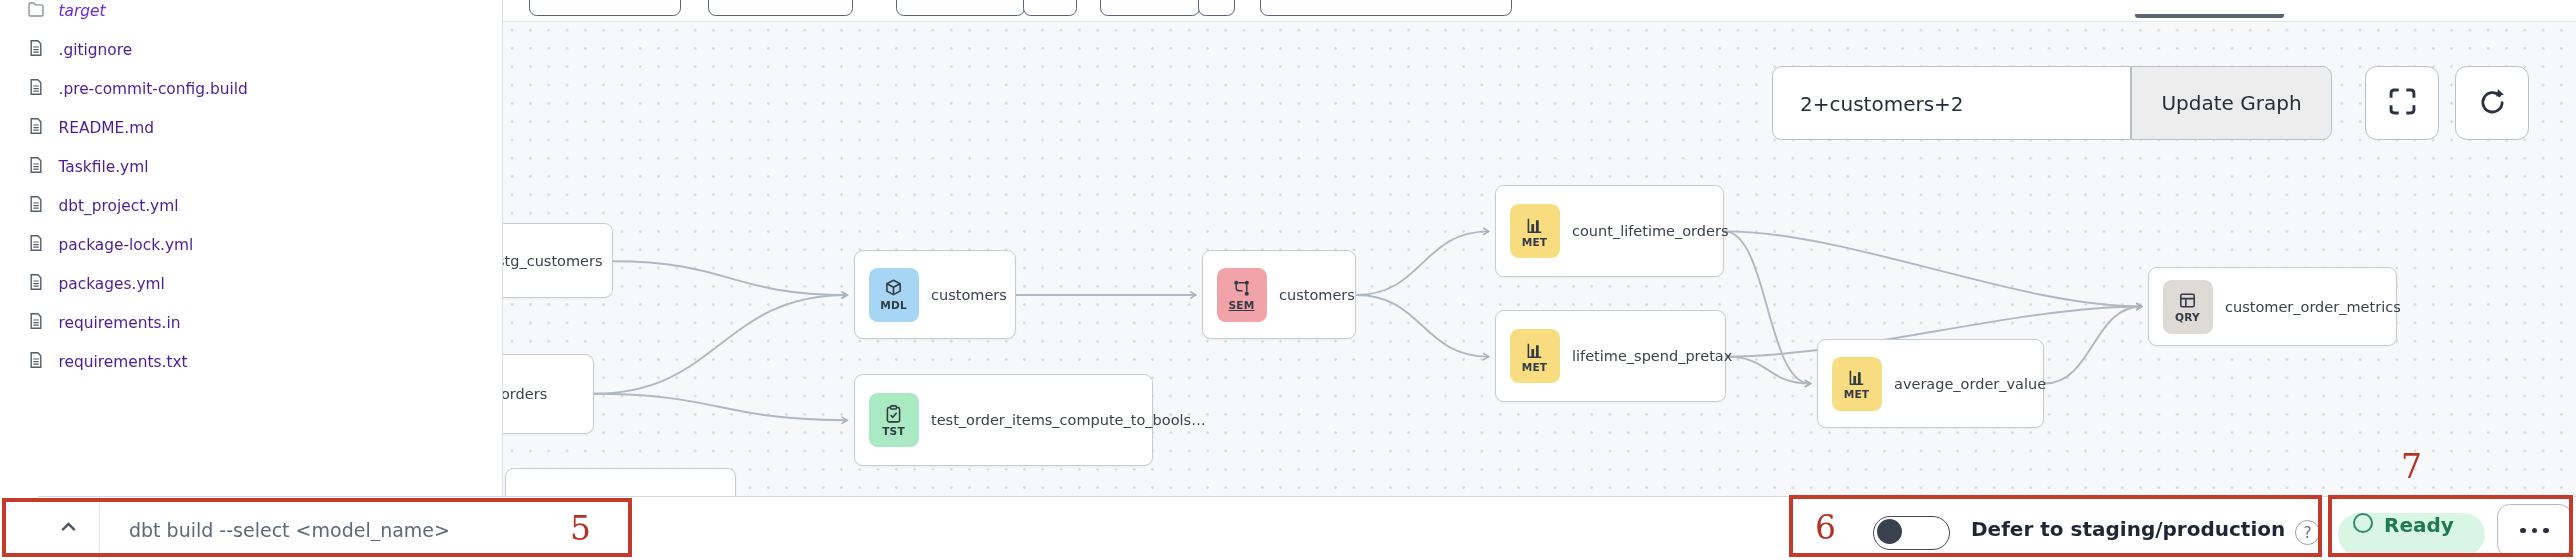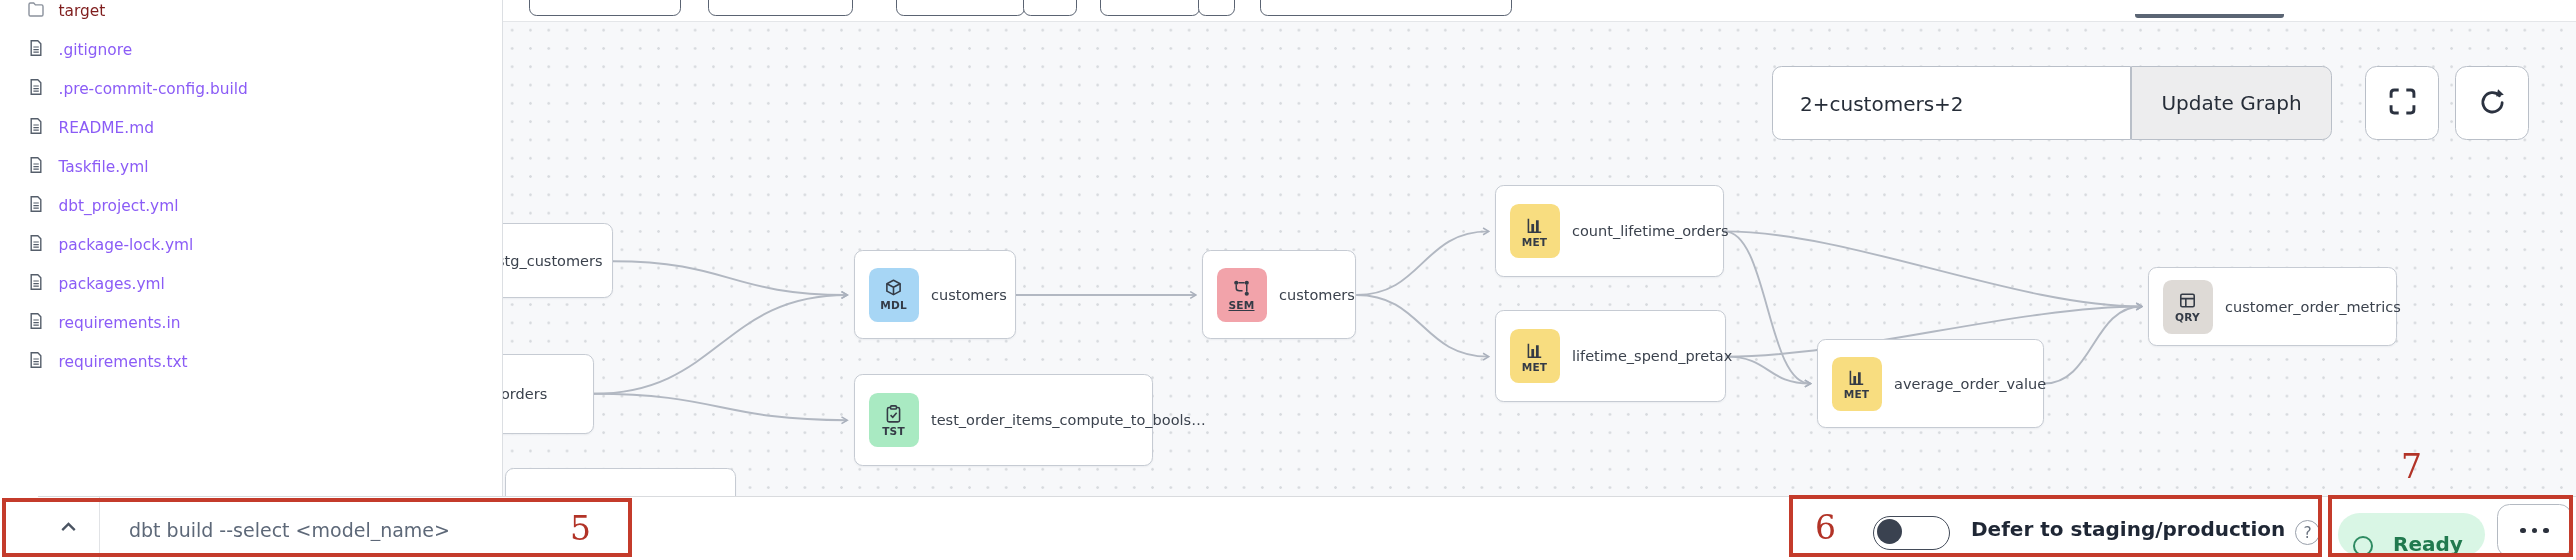--- a/index.html
+++ b/index.html
@@ -42,22 +42,22 @@
             border:1.9px solid #b9bfc8;border-radius:11.6px;display:flex;align-items:center;
             justify-content:center;cursor:pointer;}
   .gc-icon-btn svg{width:33px;height:33px;}
 
   
   .sidebar{position:absolute;left:0;top:0;width:503px;height:496px;background:#fff;z-index:10;
            border-right:1.4px solid #dcdfe3;box-sizing:border-box;overflow:hidden;}
   .file-list{margin-top:-8.7px;}
   .file-row{height:39px;display:flex;align-items:center;padding-left:26px;cursor:pointer;}
   .file-row svg{width:20px;height:20px;flex:0 0 auto;}
-  .file-row .fname{margin-left:12.5px;font-size:15.4px;color:#8b5cf6;}
-  .file-row.folder .fname{color:#7f1d1d;}
+  .file-row .fname{margin-left:12.5px;font-size:15.4px;color:#4c1d95;}
+  .file-row.folder .fname{color:#6d28d9;font-style:italic;}
 
   
   .bottom-bar{position:absolute;left:0;top:496px;width:2576px;height:65px;background:#fff;
               border-top:1px solid #d9dbde;z-index:12;box-sizing:border-box;margin-left:38px;}
   .bb-sep{position:absolute;left:61px;top:0;width:1px;height:65px;background:#e1e3e6;}
   .chevron-btn{position:absolute;left:9.6px;top:11.6px;width:42px;height:42px;display:flex;
                align-items:center;justify-content:center;cursor:pointer;}
   .cmd-input{position:absolute;left:89px;top:0;width:501px;height:64px;border:none;outline:none;
              background:transparent;font-family:"DejaVu Sans","Liberation Sans",sans-serif;
              font-size:19px;color:#39414d;}
@@ -65,21 +65,21 @@
   .toggle{position:absolute;left:1873px;top:516px;width:77px;height:34px;box-sizing:border-box;
           border:1.9px solid #434b59;border-radius:17.3px;background:#fff;cursor:pointer;z-index:13;}
   .toggle .knob{position:absolute;left:2.9px;top:2.4px;width:25px;height:25px;border-radius:50%;
           background:#3a4250;}
   .defer-label{position:absolute;left:1971px;top:496px;height:65px;display:flex;align-items:center;
           font-size:20px;font-weight:700;color:#1f2735;z-index:13;}
   .help-icon{position:absolute;left:2295px;top:520px;width:25px;height:25px;box-sizing:border-box;
           border:1.9px solid #99a0ab;border-radius:50%;display:flex;align-items:center;
           justify-content:center;font-size:15.4px;color:#6b7480;z-index:13;cursor:pointer;}
   .ready-pill{position:absolute;left:2338px;top:513px;width:147px;height:43px;background:#d9f6e5;
-          border-radius:22px;display:flex;align-items:flex-end;z-index:13;cursor:pointer;gap:9px;}
+          border-radius:22px;display:flex;align-items:flex-start;z-index:13;cursor:pointer;}
   .ready-circle{width:20px;height:20px;border:2.4px solid #2e8b62;border-radius:50%;
           margin-left:15.4px;box-sizing:border-box;}
   .ready-text{margin-left:10.6px;font-size:20px;font-weight:600;color:#217a4f;}
   .more-btn{position:absolute;left:2497px;top:504px;width:75px;height:53px;box-sizing:border-box;
           background:#fff;border:1.9px solid #b4bac2;border-radius:12.5px;display:flex;gap:5.8px;
           align-items:center;justify-content:center;z-index:13;cursor:pointer;}
   .more-btn i{width:5.8px;height:5.8px;border-radius:50%;background:#2b313c;}
 
   
   .anno{position:absolute;border:4.8px solid #c43b2b;box-sizing:border-box;z-index:30;pointer-events:none;}

